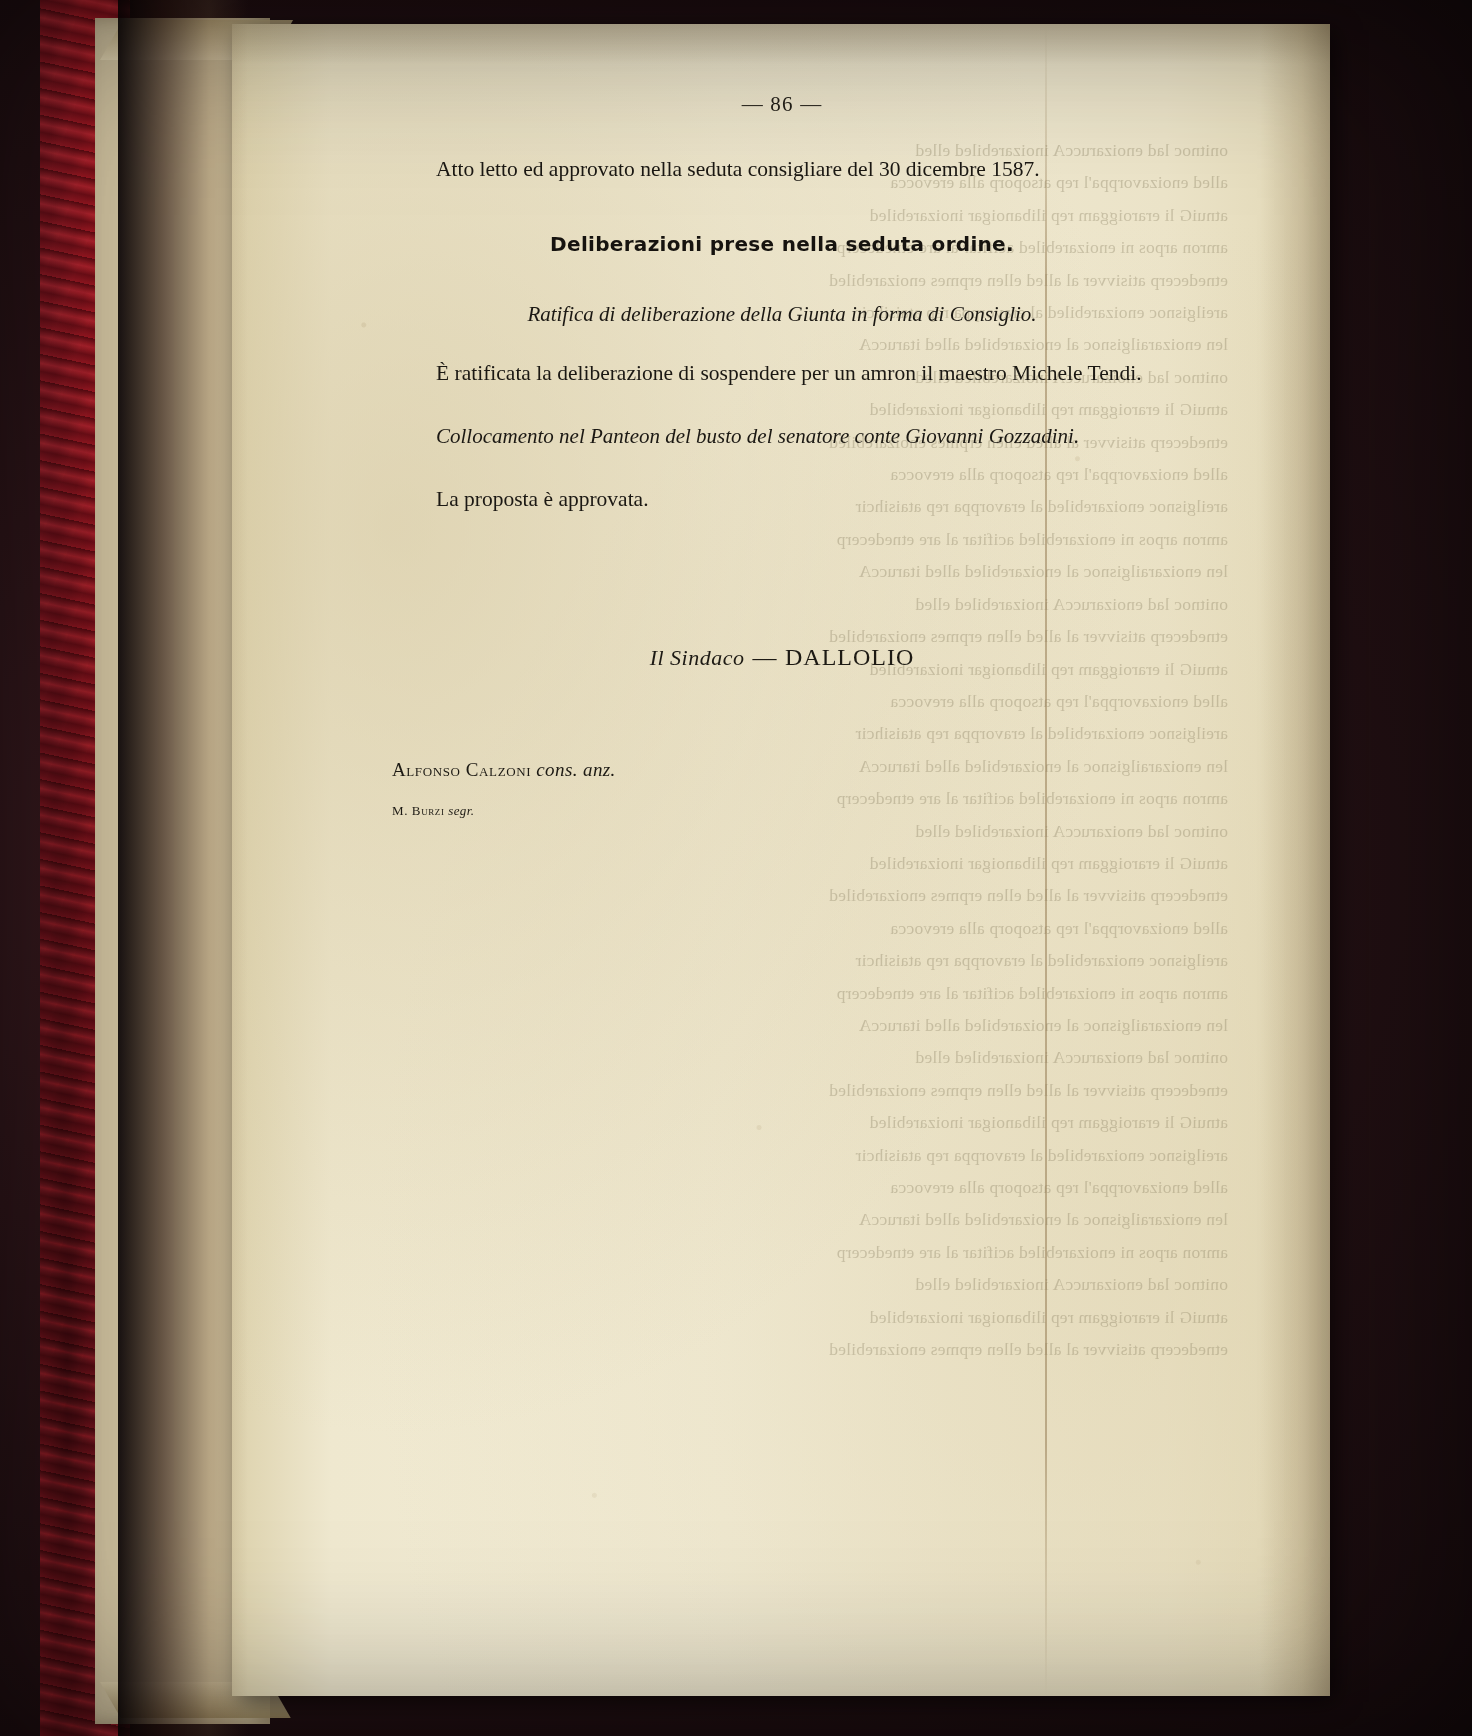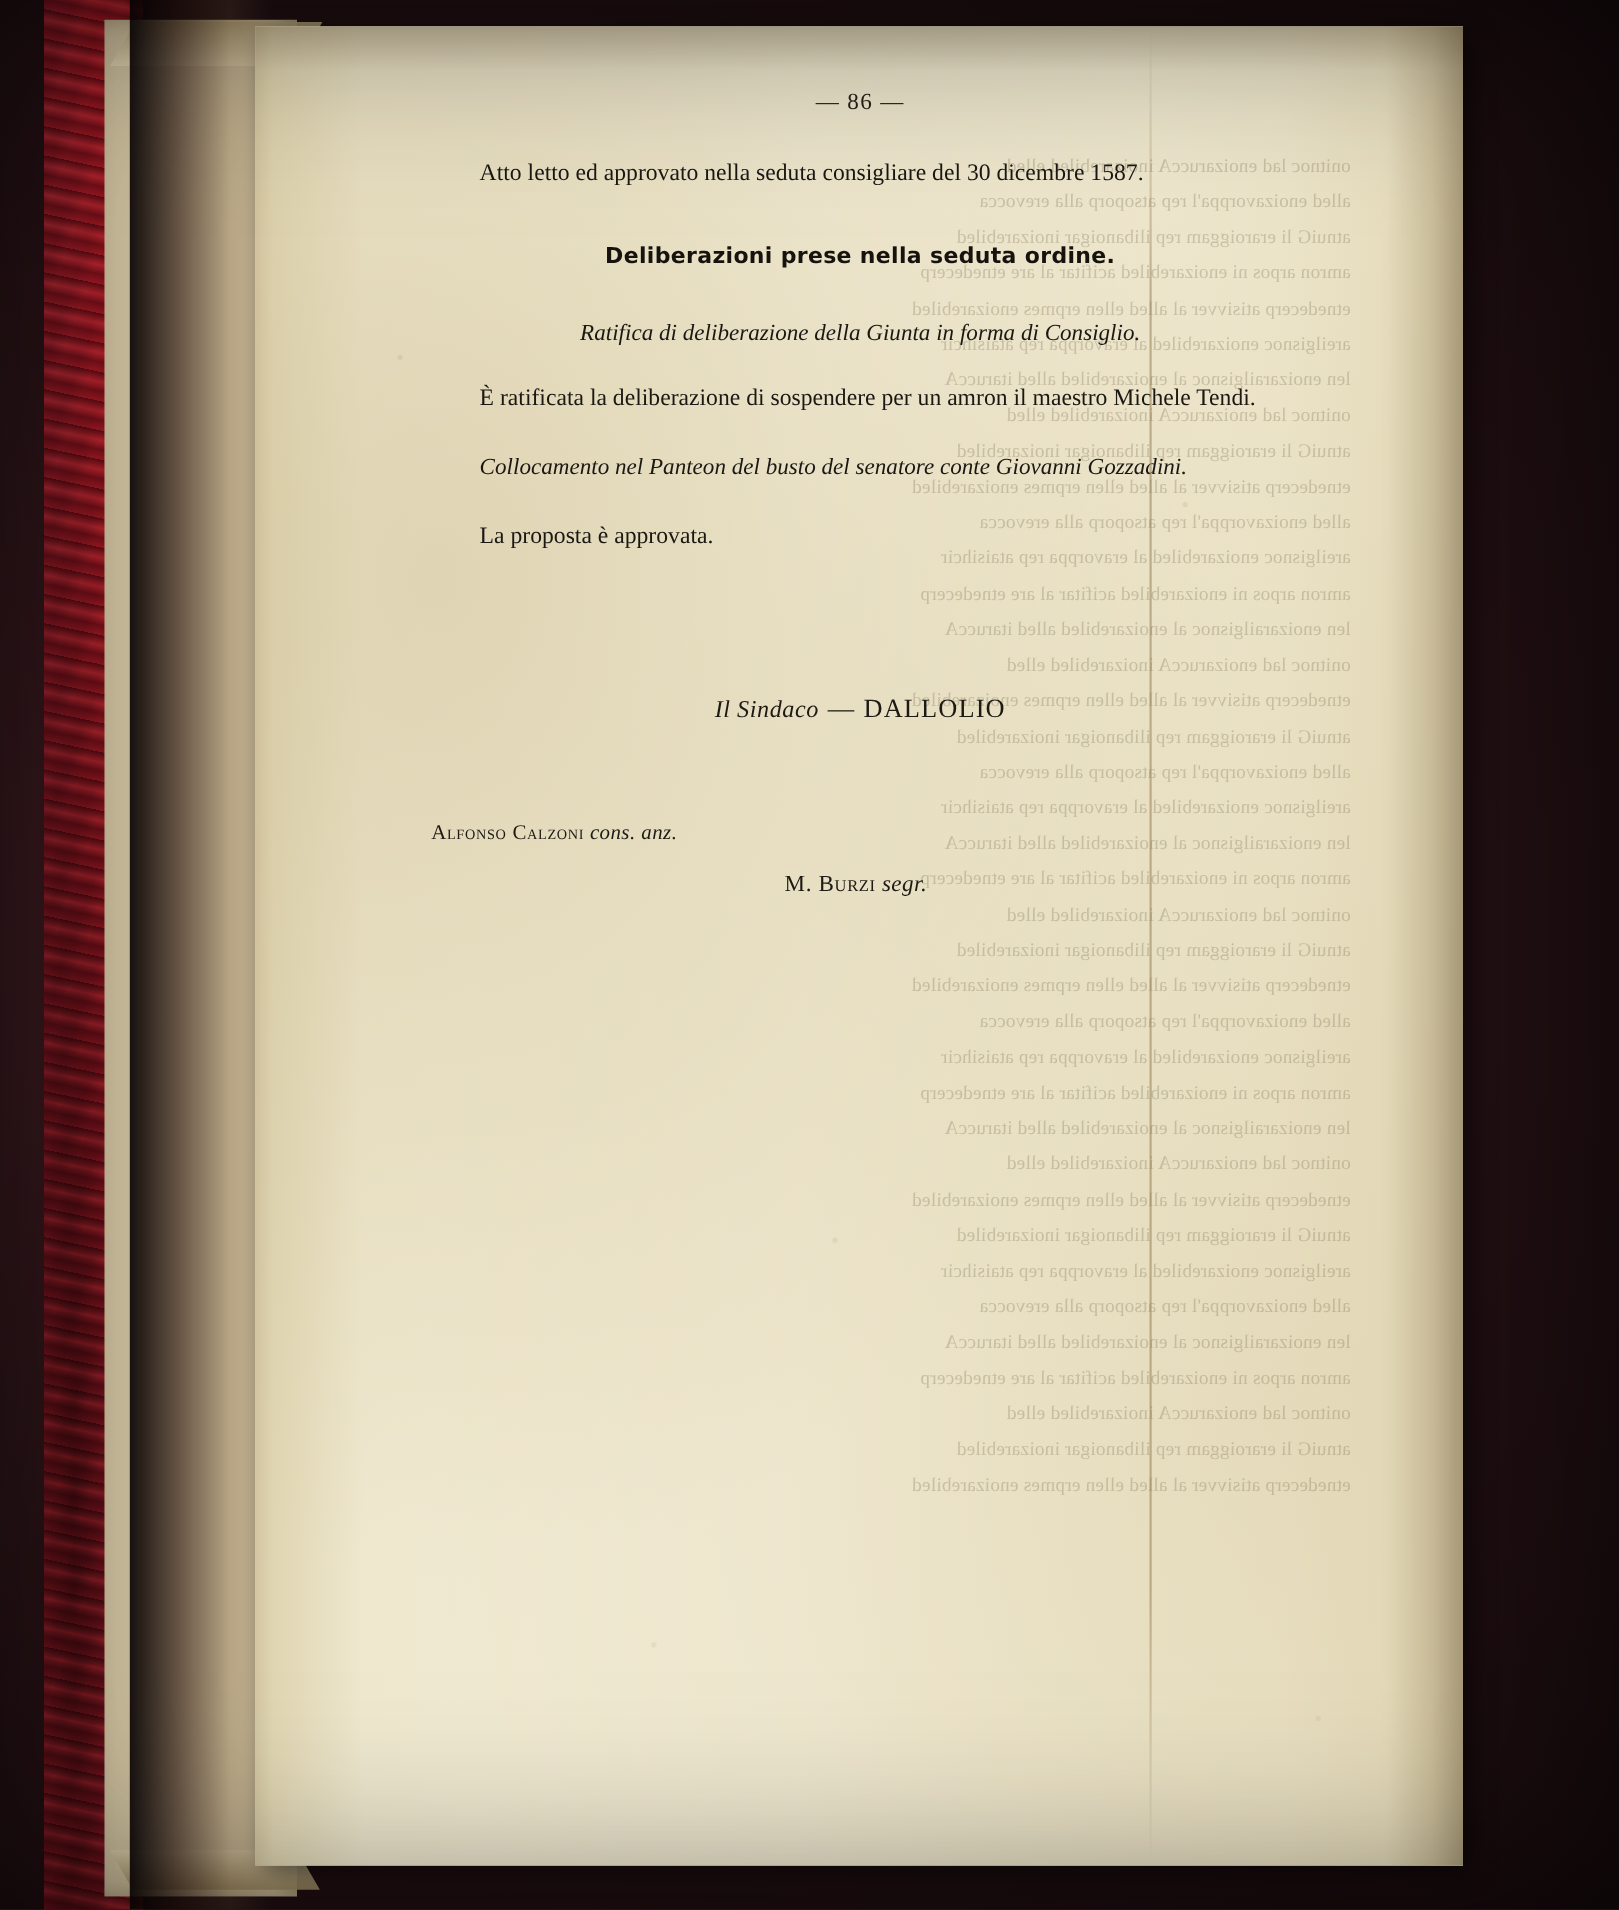--- a/index.html
+++ b/index.html
@@ -144,21 +144,21 @@
     pointer-events: none;
     user-select: none;
     font-family: "Liberation Serif", serif;
   }
   .showthrough p { margin: 0 0 0 0; text-indent: 34px; }
 
   
   .text-col {
     position: absolute;
     left: 160px;
-    top: 56px;
+    top: 68px;
     width: 780px;
     color: #1d1a14;
   }
 
   .folio {
     text-align: center;
     font-size: 21px;
     letter-spacing: 1.2px;
     margin-bottom: 36px;
     color: #231f18;
@@ -209,22 +209,22 @@
   }
   .signature-main .dash { margin: 0 8px; }
   .signature-main .name { letter-spacing: 1px; }
 
   .sig-left {
     font-size: 19px;
     letter-spacing: 0.4px;
     margin-top: 36px;
   }
   .sig-right {
-    text-align: center;
-    font-size: 21px;
+    text-align: left;
+    font-size: 13px;
     letter-spacing: 0.4px;
     padding-right: 8px;
   }
   .smallcaps {
     font-variant: small-caps;
     letter-spacing: 0.6px;
   }
   .ital { font-style: italic; }
 
   .frac {

